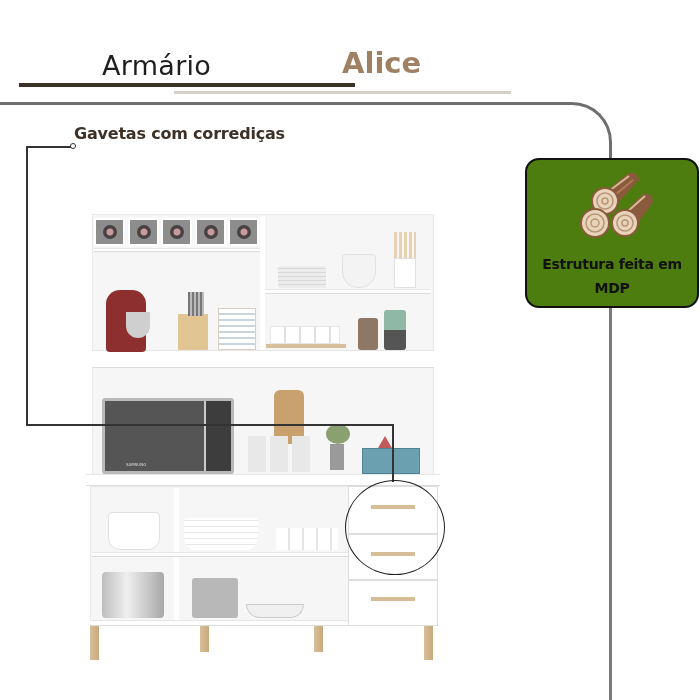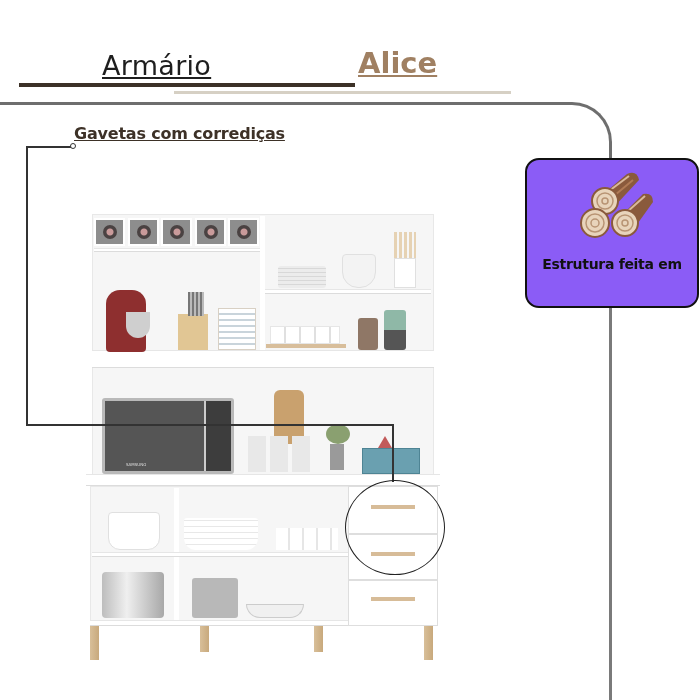--- a/index.html
+++ b/index.html
@@ -1,43 +1,43 @@
 <!DOCTYPE html>
 <html><head>
 <meta charset="utf-8">
 <style>
   * { box-sizing: border-box; margin: 0; padding: 0; }
   html, body { width: 700px; height: 700px; background: #ffffff; overflow: hidden; }
   body { position: relative; font-family: "DejaVu Sans", sans-serif; }
-  .abs { position: absolute; text-decoration: underline; }
+  .abs { position: absolute; }
 
   
   .title-armario { left: 102px; top: 50px; font-size: 27px; color: #1e1e1e; font-weight: normal; letter-spacing: 0.3px; font-family: "DejaVu Sans", sans-serif; }
-  .title-alice { left: 342px; top: 46px; font-size: 29px; color: #a08062; font-weight: bold; font-family: "DejaVu Sans", sans-serif; margin-left: 16px; }
+  .title-alice { left: 342px; top: 46px; font-size: 29px; color: #a08062; font-weight: bold; font-family: "DejaVu Sans", sans-serif; }
   .line-dark { left: 19px; top: 83px; width: 336px; height: 4px; background: #3c3127; }
   .line-light { left: 174px; top: 91px; width: 337px; height: 3px; background: #d6d0c4; }
 
   
   .frame-top { left: 0; top: 102px; width: 570px; height: 3px; background: #6e6e6e; }
   .frame-corner { left: 560px; top: 102px; width: 52px; height: 60px; border-top: 3px solid #6e6e6e; border-right: 3px solid #6e6e6e; border-top-right-radius: 40px; }
   .frame-right { left: 609px; top: 160px; width: 3px; height: 540px; background: #7a7a7a; }
 
   
   .feature-text { left: 74px; top: 119px; font-size: 16px; font-weight: bold; color: #3d3127; line-height: 29px; font-family: "DejaVu Sans", sans-serif; letter-spacing: -0.2px; }
 
   
   .callout-h1 { left: 27px; top: 146px; width: 45px; height: 1.5px; background: #333; }
   .callout-dot { left: 70px; top: 143px; width: 6px; height: 6px; border: 1.5px solid #333; border-radius: 50%; background: #fff; }
   .callout-v1 { left: 26px; top: 146px; width: 1.5px; height: 280px; background: #333; }
   .callout-h2 { left: 26px; top: 424px; width: 368px; height: 1.5px; background: #333; }
   .callout-v2 { left: 392px; top: 424px; width: 1.5px; height: 58px; background: #333; }
   .callout-circle { left: 345px; top: 480px; width: 100px; height: 95px; border: 1.2px solid #222; border-radius: 50%; z-index: 5; }
 
   
-  .mdp-card { left: 525px; top: 158px; width: 174px; height: 150px; border: 2.5px solid #111; border-radius: 14px; background: #8b5cf6; z-index: 3; }
+  .mdp-card { left: 525px; top: 158px; width: 174px; height: 150px; border: 2.5px solid #111; border-radius: 14px; background: #4d7c0f; z-index: 3; }
   .mdp-icon { position: absolute; left: 44px; top: 8px; width: 84px; height: 76px; }
   .mdp-text { position: absolute; left: 0; top: 92px; width: 100%; text-align: center; font-size: 14px; font-weight: bold; color: #111; line-height: 24px; font-family: "DejaVu Sans", sans-serif; letter-spacing: -0.3px; }
   .panel { position: absolute; background: #fafafa; border: 1px solid #e8e8e8; }
   .shelf { position: absolute; background: #ffffff; border-top: 1px solid #e6e6e6; border-bottom: 1px solid #dcdcdc; }
   .wine { position: absolute; width: 31px; height: 28px; background: #8d8d8d; border: 2px solid #fff; }
   .wine::after { content: ""; position: absolute; left: 7px; top: 5px; width: 14px; height: 14px; border-radius: 50%; background: radial-gradient(circle at 50% 50%, #c99a9a 0 3px, #4a4242 4px 7px); }
   .leg { position: absolute; width: 9px; height: 34px; background: linear-gradient(90deg, #d8bf99, #c8a97c); }
   .drawer { position: absolute; background: #fff; border: 1px solid #dedede; }
   .handle { position: absolute; left: 22px; width: 44px; height: 4px; background: #d7bc98; }
   .item { position: absolute; }
@@ -79,20 +79,21 @@
     </g>
 
     <g>
       <circle cx="24" cy="55" r="14" fill="#e8d4bb" stroke="#8a5a3c" stroke-width="2"></circle>
       <circle cx="24" cy="55" r="9" fill="none" stroke="#b89474" stroke-width="1.5"></circle>
       <circle cx="24" cy="55" r="4" fill="none" stroke="#b89474" stroke-width="1.5"></circle>
     </g>
   </svg>
   <div class="mdp-text">
     <div>Estrutura feita em</div>
+    <div>MDP</div>
   </div>
 </div>
 
 <div class="abs" style="left:86px; top:210px; width:356px; height:460px;">
 
   <div class="panel" style="left:6px; top:4px; width:342px; height:262px; background:#f6f6f6;"></div>
 
   <div class="wine" style="left:8px; top:8px;"></div>
   <div class="wine" style="left:42px; top:8px;"></div>
   <div class="wine" style="left:75px; top:8px;"></div>

